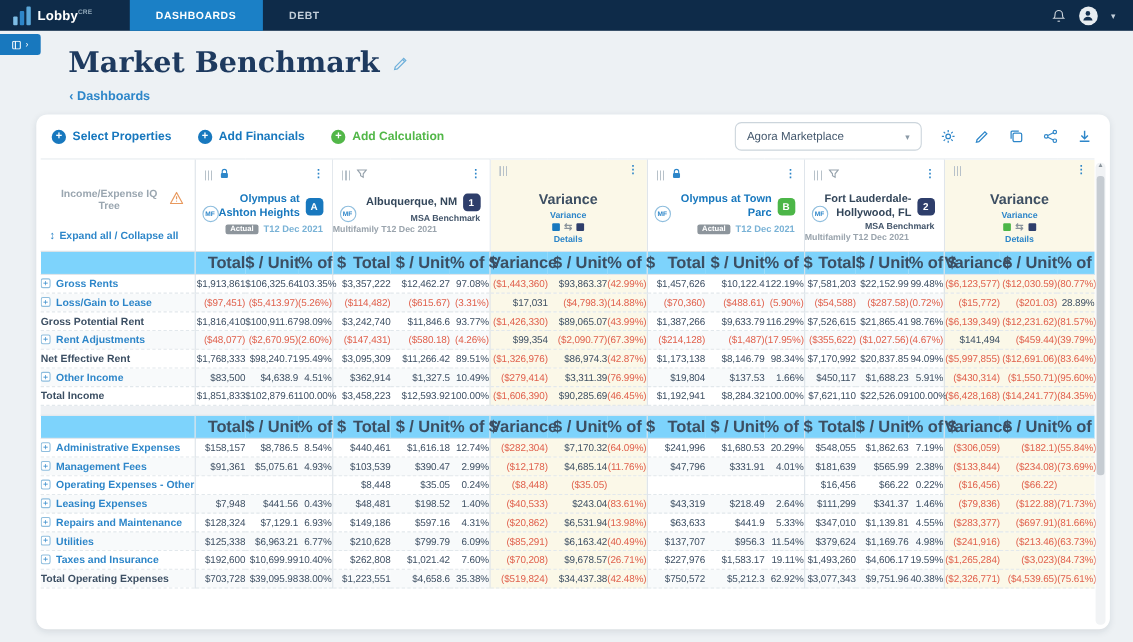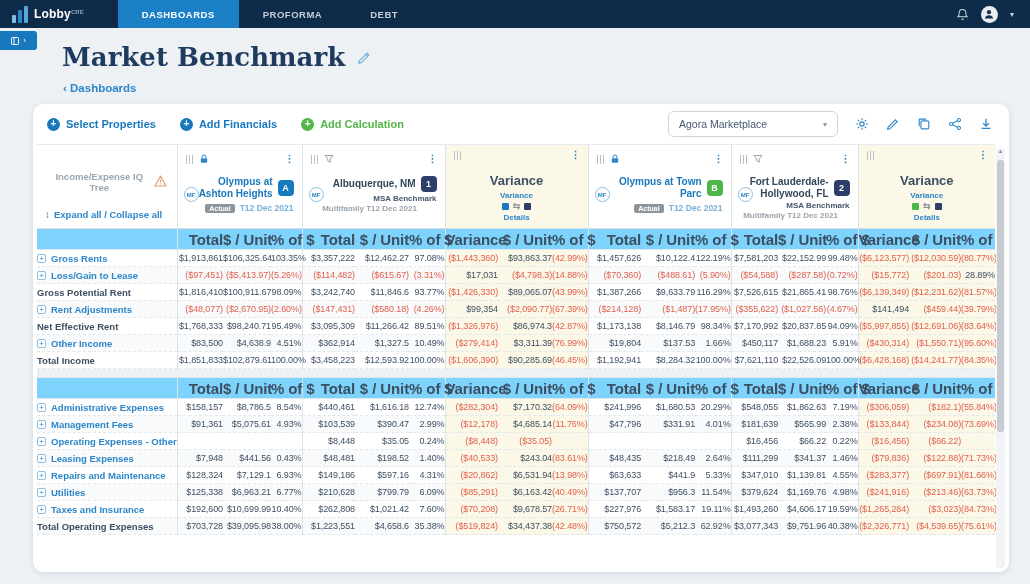--- a/index.html
+++ b/index.html
@@ -86,21 +86,21 @@
   .kebab { margin-left:auto; color:#2d86c9; font-size:10px; line-height:10px; cursor:pointer; }
   .gh-name { display:flex; justify-content:flex-end; align-items:center; gap:5px; padding:8px 8px 0 18px; text-align:right; }
   .nm { font-size:10px; font-weight:bold; line-height:1.15; cursor:pointer; }
   .nm.blue { color:#1878be; } .nm.dark { color:#33465a; }
   .badge { min-width:16px; height:16px; border-radius:4px; color:#fff; font-size:9px; font-weight:bold;
            display:flex; align-items:center; justify-content:center; flex-shrink:0; }
   .gh-meta { display:flex; justify-content:flex-end; align-items:center; gap:5px; padding:4px 8px 0 0; }
   .chip { background:#8d959c; color:#fff; font-size:7px; font-weight:bold; padding:1px 4px; border-radius:2px; }
   .per { color:#79b2d6; font-size:8.5px; font-weight:bold; }
   .gh-sub { text-align:right; padding:2px 8px 0 0; font-size:8px; font-weight:bold; color:#44566b; }
-  .gh-per { text-align:center; padding:1px 8px 0 0; font-size:8px; color:#9aa4ad; }
+  .gh-per { text-align:left; padding:1px 8px 0 0; font-size:8px; color:#9aa4ad; }
   .mf { position:absolute; left:6px; top:42px; width:15px; height:15px; border:1px solid #8fbede;
         border-radius:50%; color:#2d86c9; font-size:6px; font-weight:bold; display:flex;
         align-items:center; justify-content:center; background:#fff; }
   .gh-vt { text-align:center; font-size:13px; font-weight:bold; color:#3d4f63; padding-top:13px; }
   .gh-vs { text-align:center; font-size:8px; color:#2d86c9; font-weight:bold; padding-top:3px; }
   .gh-vi { display:flex; justify-content:center; align-items:center; gap:4px; padding-top:3px; }
   .sq { width:7px; height:7px; border-radius:1px; display:inline-block; }
   .swap { color:#8a949c; font-size:9px; line-height:7px; }
   .gh-vd { text-align:center; font-size:8px; color:#2d86c9; font-weight:bold; padding-top:3px; cursor:pointer; }
   
@@ -118,21 +118,20 @@
         <i></i>
         <i></i>
       </span>
     <span class="brand-wrap">
       <span class="brand">Lobby</span>
       <span class="brand-sub">CRE</span>
     </span>
   </div>
   <div class="tabs">
     <div class="tab active">DASHBOARDS</div>
-    <div class="tab">PROFORMA</div>
     <div class="tab">DEBT</div>
   </div>
   <div class="nav-right">
     <span class="icon-btn">
       <svg width="13" height="13" viewBox="0 0 14 14">
           <path d="M7 1.7a3.6 3.6 0 0 0-3.6 3.6c0 3-1.2 4-1.2 4h9.6s-1.2-1-1.2-4A3.6 3.6 0 0 0 7 1.7z" fill="none" stroke="#cfd6dc" stroke-width="1.1"></path>
           <path d="M6 11.6a1.1 1.1 0 0 0 2 0" fill="none" stroke="#cfd6dc" stroke-width="1.1"></path>
         </svg>
     </span>
     <span class="avatar">
@@ -617,21 +616,21 @@
             <td class="label-cell row-label"><span class="pm">+</span><span class="rl-blue">Leasing Expenses</span></td>
             <td class="num gs"><span class="pos">$7,948</span></td>
             <td class="num"><span class="pos">$441.56</span></td>
             <td class="num"><span class="pos">0.43%</span></td>
             <td class="num gs"><span class="pos">$48,481</span></td>
             <td class="num"><span class="pos">$198.52</span></td>
             <td class="num"><span class="pos">1.40%</span></td>
             <td class="num gs vbg"><span class="neg">($40,533)</span></td>
             <td class="num vbg"><span class="pos">$243.04</span></td>
             <td class="num vbg"><span class="neg">(83.61%)</span></td>
-            <td class="num gs"><span class="pos">$48,435</span></td>
+            <td class="num gs"><span class="pos">$43,319</span></td>
             <td class="num"><span class="pos">$218.49</span></td>
             <td class="num"><span class="pos">2.64%</span></td>
             <td class="num gs"><span class="pos">$111,299</span></td>
             <td class="num"><span class="pos">$341.37</span></td>
             <td class="num"><span class="pos">1.46%</span></td>
             <td class="num gs vbg"><span class="neg">($79,836)</span></td>
             <td class="num vbg"><span class="neg">($122.88)</span></td>
             <td class="num vbg"><span class="neg">(71.73%)</span></td>
           </tr>
           <tr class="data-row">

